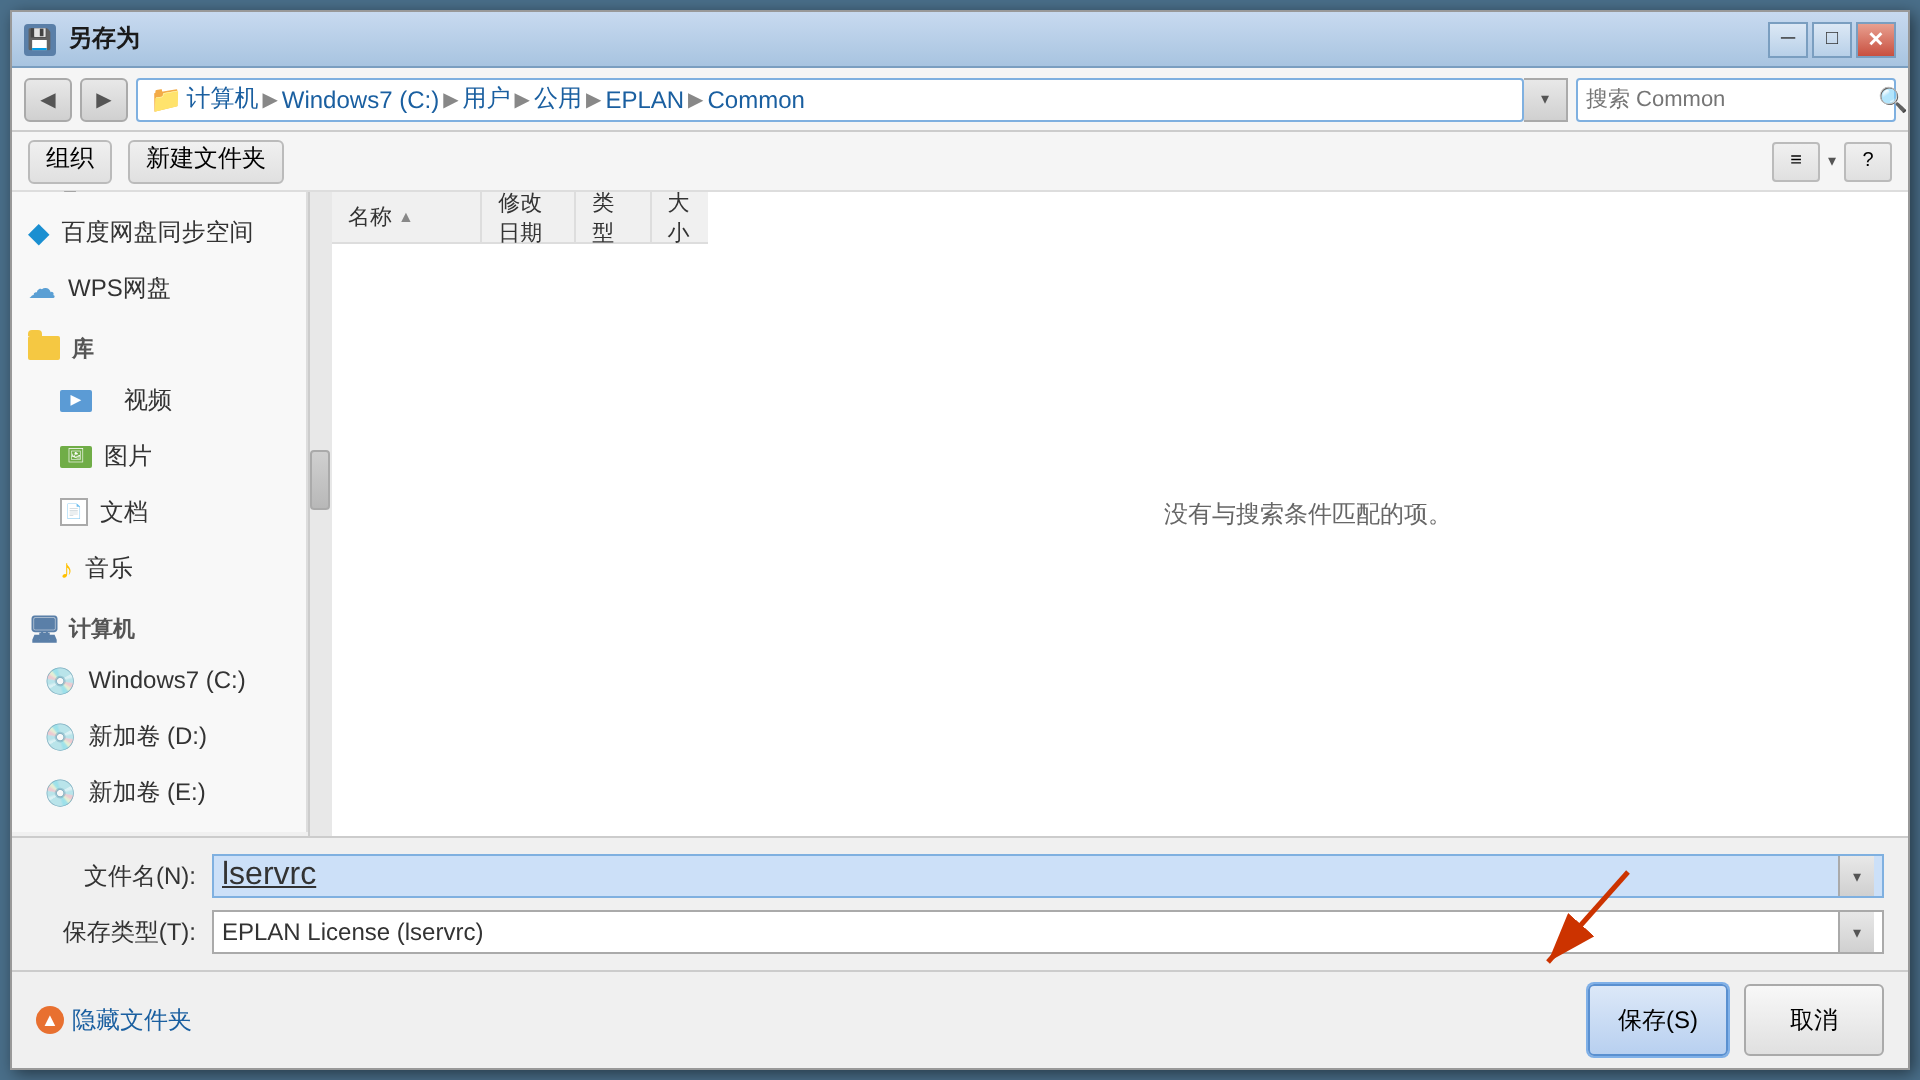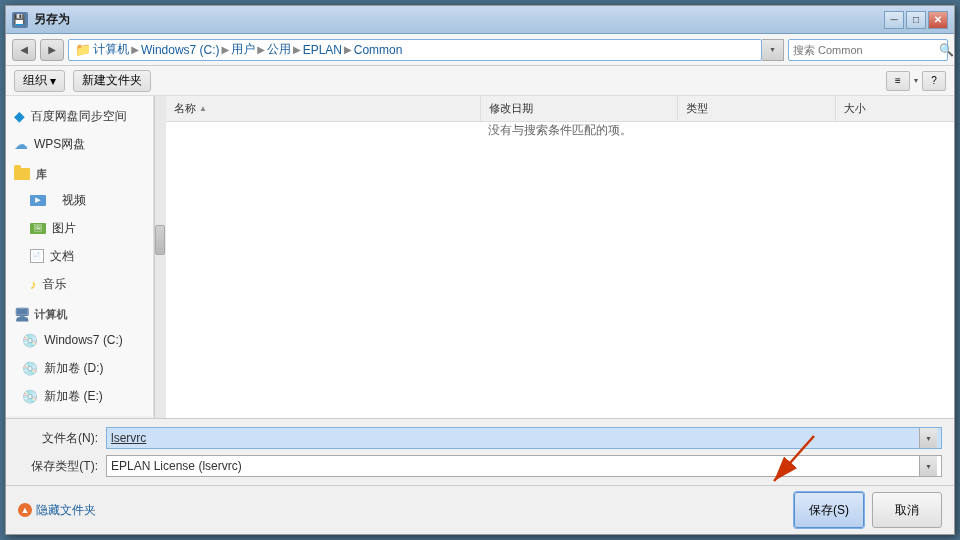--- a/index.html
+++ b/index.html
@@ -170,20 +170,21 @@
       height: 22px;
       padding: 0 8px;
       background: linear-gradient(to bottom, #f0f0f0, #e0e0e0);
       border: 1px solid #bbb;
       border-radius: 3px;
       cursor: pointer;
       font-size: 12px;
       display: flex;
       align-items: center;
       gap: 3px;
+      flex-direction: column;
     }
     .toolbar-right {
       margin-left: auto;
       display: flex;
       align-items: center;
       gap: 4px;
     }
     .view-btn {
       width: 24px;
       height: 20px;
@@ -245,21 +246,21 @@
       left: 0;
       width: 7px;
       height: 3px;
       background: #f5c842;
       border-radius: 2px 2px 0 0;
     }
     
     .file-area {
       flex: 1;
       display: flex;
-      flex-direction: column;
+      flex-direction: row;
       background: white;
     }
     .file-header {
       height: 26px;
       background: #f0f0f0;
       border-bottom: 1px solid #ddd;
       display: flex;
       align-items: center;
     }
     .file-col {
@@ -273,20 +274,21 @@
       cursor: pointer;
     }
     .file-col-sort {
       font-size: 8px;
       margin-left: 3px;
       color: #888;
     }
     .file-content {
       flex: 1;
       display: flex;
+      align-items: center;
       justify-content: center;
       color: #666;
       font-size: 12px;
     }
     
     .form-area {
       border-top: 1px solid #ccc;
       background: #f0f0f0;
       padding: 8px 12px;
     }
@@ -311,21 +313,21 @@
       display: flex;
       align-items: center;
       padding: 0 4px;
       position: relative;
     }
     .form-input {
       flex: 1;
       border: none;
       outline: none;
       background: transparent;
-      font-size: 12px;
+      font-size: 16px;
       color: #333;
       text-decoration: underline;
     }
     .form-dropdown-btn {
       width: 18px;
       height: 20px;
       background: linear-gradient(to bottom, #e8e8e8, #d0d0d0);
       border-left: 1px solid #aaa;
       display: flex;
       align-items: center;

